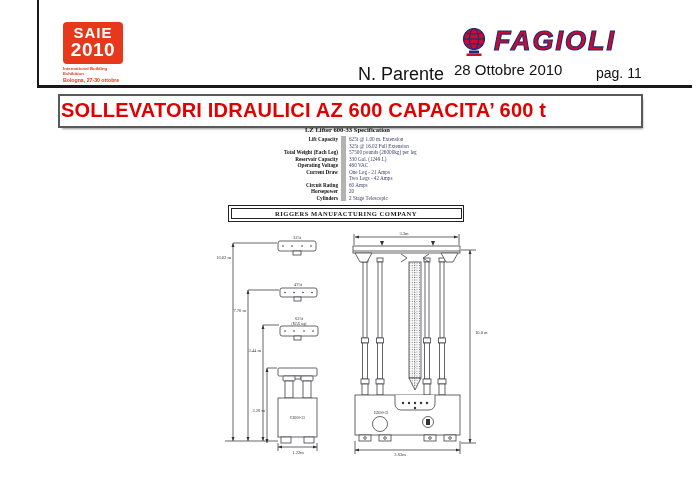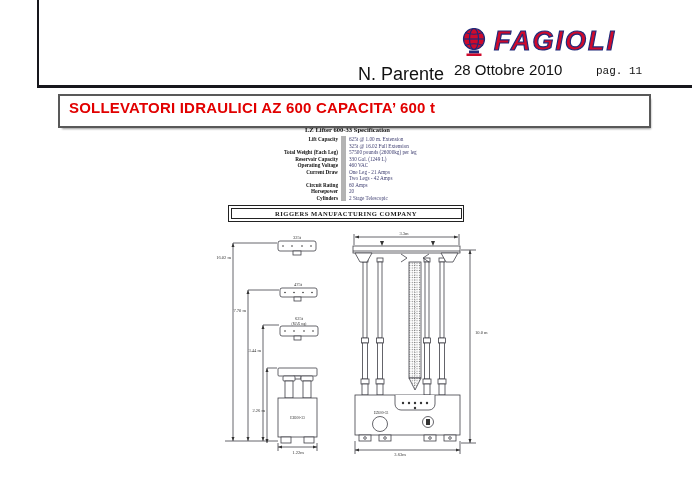--- a/index.html
+++ b/index.html
@@ -15,26 +15,26 @@
   .saie-t1{font-weight:bold;font-size:15px;letter-spacing:1px;}
   .saie-t2{font-weight:bold;font-size:19px;letter-spacing:.5px;}
   .saie-sub{color:#e6391b;font-size:4.3px;font-weight:bold;line-height:1.25;margin-top:2px;width:64px;}
   .saie-sub .b{font-size:5.2px;}
   
   .author{position:absolute;left:358px;top:64px;font-size:18px;color:#111;}
   .fagioli{position:absolute;left:460px;top:26px;display:flex;align-items:center;}
   .fagioli-word{font-size:27px;font-weight:800;letter-spacing:2px;color:#cf0a2c;
                 -webkit-text-stroke:1.2px #1f2a7a;margin-left:6px;font-style:italic;}
   .dateline{position:absolute;left:454px;top:61px;font-size:15px;color:#111;}
-  .pageno{position:absolute;left:596px;top:65px;font-size:11px;color:#111;font-family:Liberation Mono, monospace;}
+  .pageno{position:absolute;left:596px;top:65px;font-size:14px;color:#111;}
   
   .title-box{position:absolute;left:58px;top:94px;width:580px;height:27px;
              border:2px solid #595959;box-shadow:2px 3px 2px -2px #999;
-             color:#e10000;font-weight:bold;font-size:15px;
-             padding:3px 0 0 9px;box-sizing:content-box;letter-spacing:.2px;}
+             color:#e10000;font-weight:bold;font-size:20px;
+             padding:3px 0 0 1px;box-sizing:content-box;letter-spacing:.2px;}
   
   .spec{position:absolute;left:240px;top:126px;width:215px;
         font-family:"Liberation Serif",serif;color:#111;}
   .spec-title{text-align:center;font-weight:bold;font-size:6.6px;margin-bottom:3px;}
   .spec-row{display:flex;}
   .spec-label{width:98px;text-align:right;font-weight:bold;font-size:5.2px;line-height:6.5px;}
   .spec-bar{width:5px;background:#b3b3b3;margin:0 3px 0 3px;}
   .spec-val{flex:1;font-size:5.2px;line-height:6.5px;color:#3d3d70;}
   
   .banner{position:absolute;left:228px;top:205px;width:234px;height:15px;border:1px solid #222;}
@@ -46,20 +46,30 @@
   svg text{font-family:"Liberation Serif",serif;fill:#333;stroke:none;}
 </style>
 </head>
 <body>
 
 <div class="slide">
 
   <div class="vline"></div>
   <div class="hline"></div>
 
+  <div class="saie">
+    <div class="saie-box">
+      <div class="saie-t1">SAIE</div>
+      <div class="saie-t2">2010</div>
+    </div>
+    <div class="saie-sub">
+      <div>International Building Exhibition</div>
+      <div class="b">Bologna, 27-30 ottobre</div>
+    </div>
+  </div>
 
   <div class="author">N. Parente</div>
 
   <div class="fagioli">
     <svg width="28" height="30" viewBox="0 0 28 30">
       <circle cx="14" cy="12" r="10.5" fill="#cf0a2c" stroke="#1f2a7a" stroke-width="1.2"></circle>
       <ellipse cx="14" cy="12" rx="4.5" ry="10.5" fill="none" stroke="#1f2a7a" stroke-width="1.2"></ellipse>
       <line x1="3.5" y1="12" x2="24.5" y2="12" stroke="#1f2a7a" stroke-width="1.2"></line>
       <path d="M5 5.5 Q14 9 23 5.5" fill="none" stroke="#1f2a7a" stroke-width="1"></path>
       <path d="M5 18.5 Q14 15 23 18.5" fill="none" stroke="#1f2a7a" stroke-width="1"></path>

